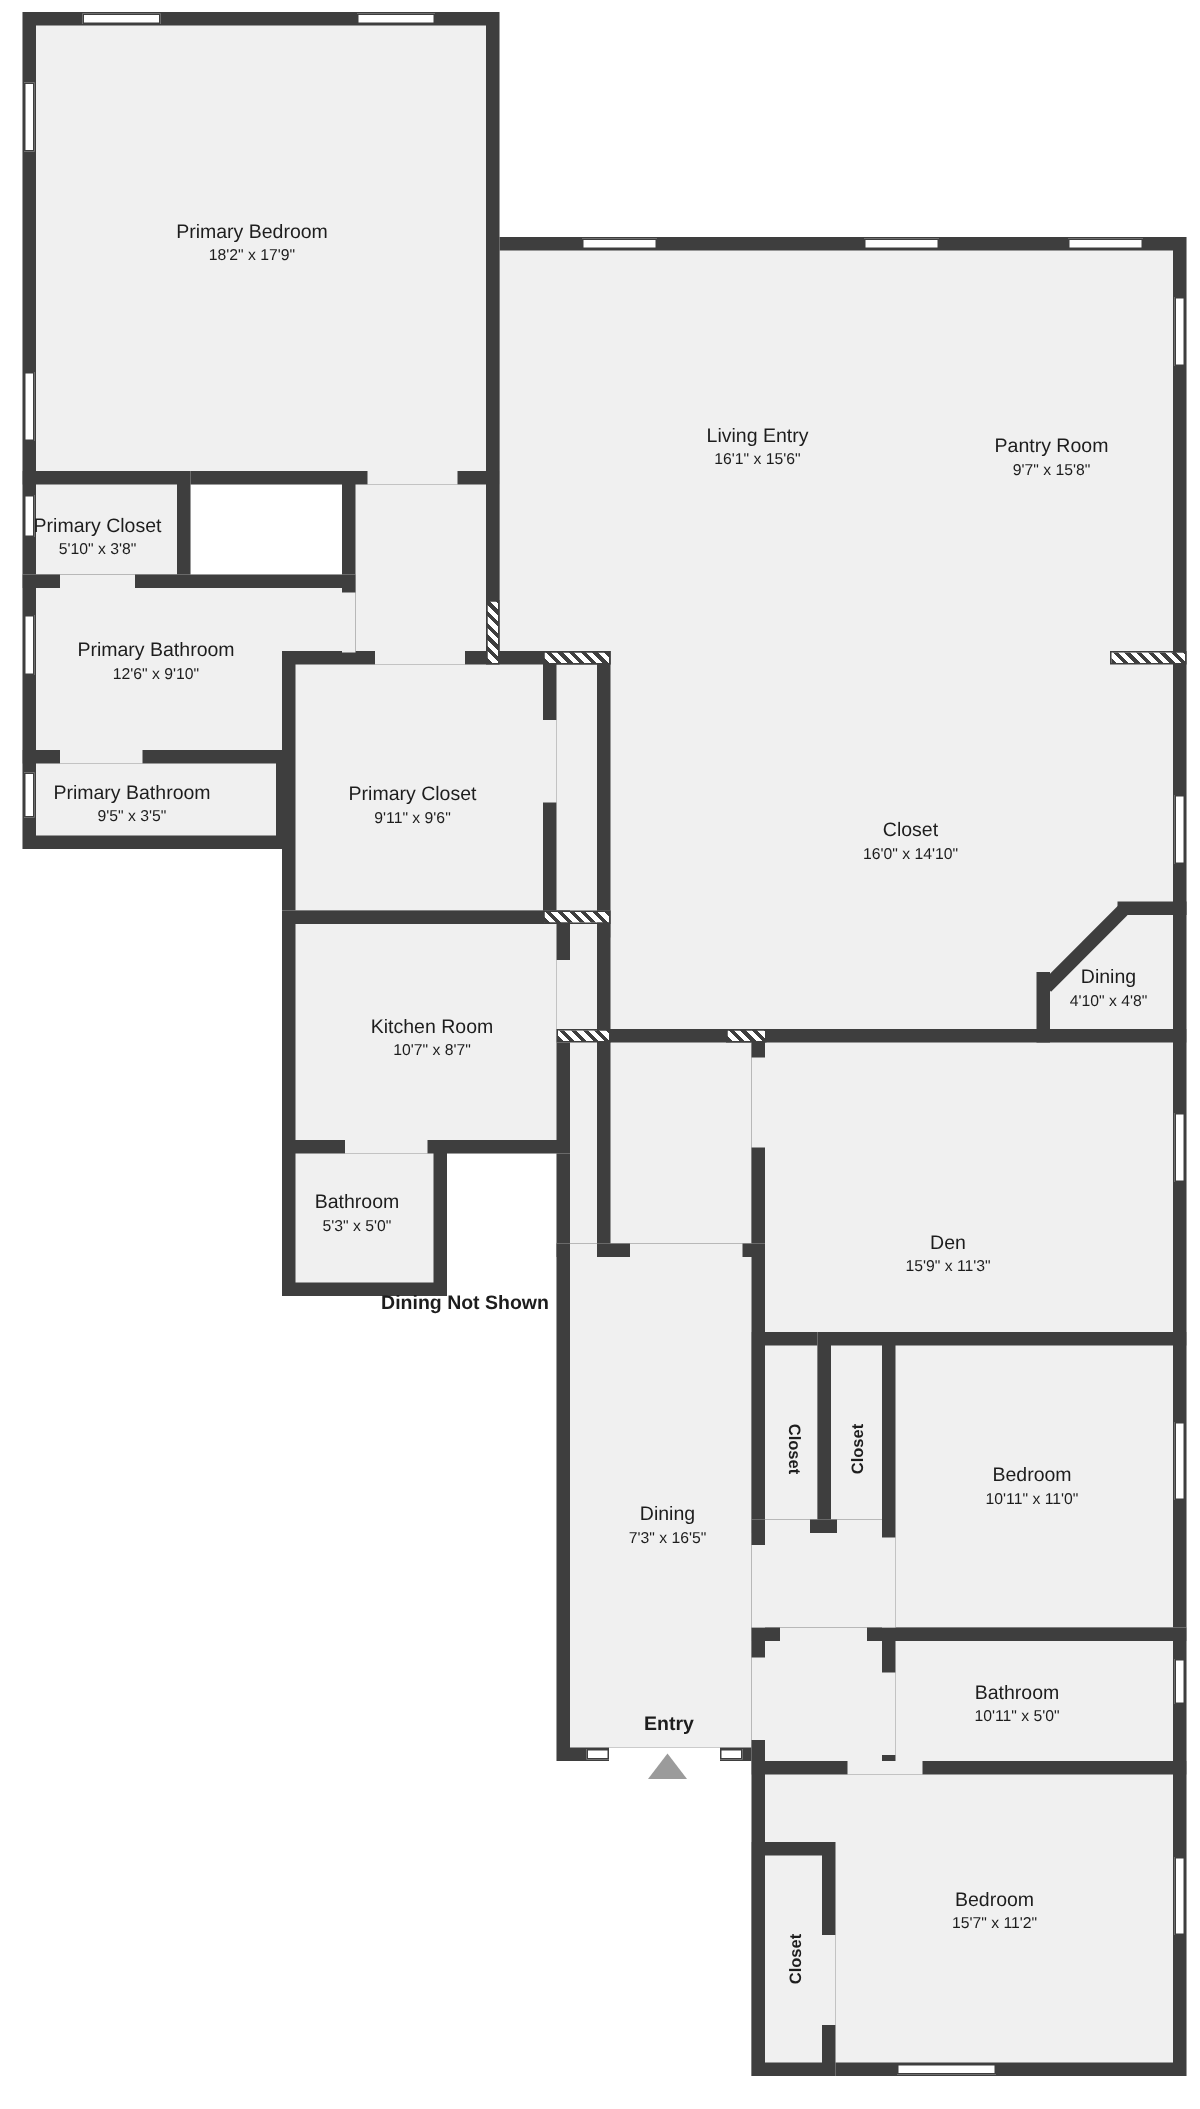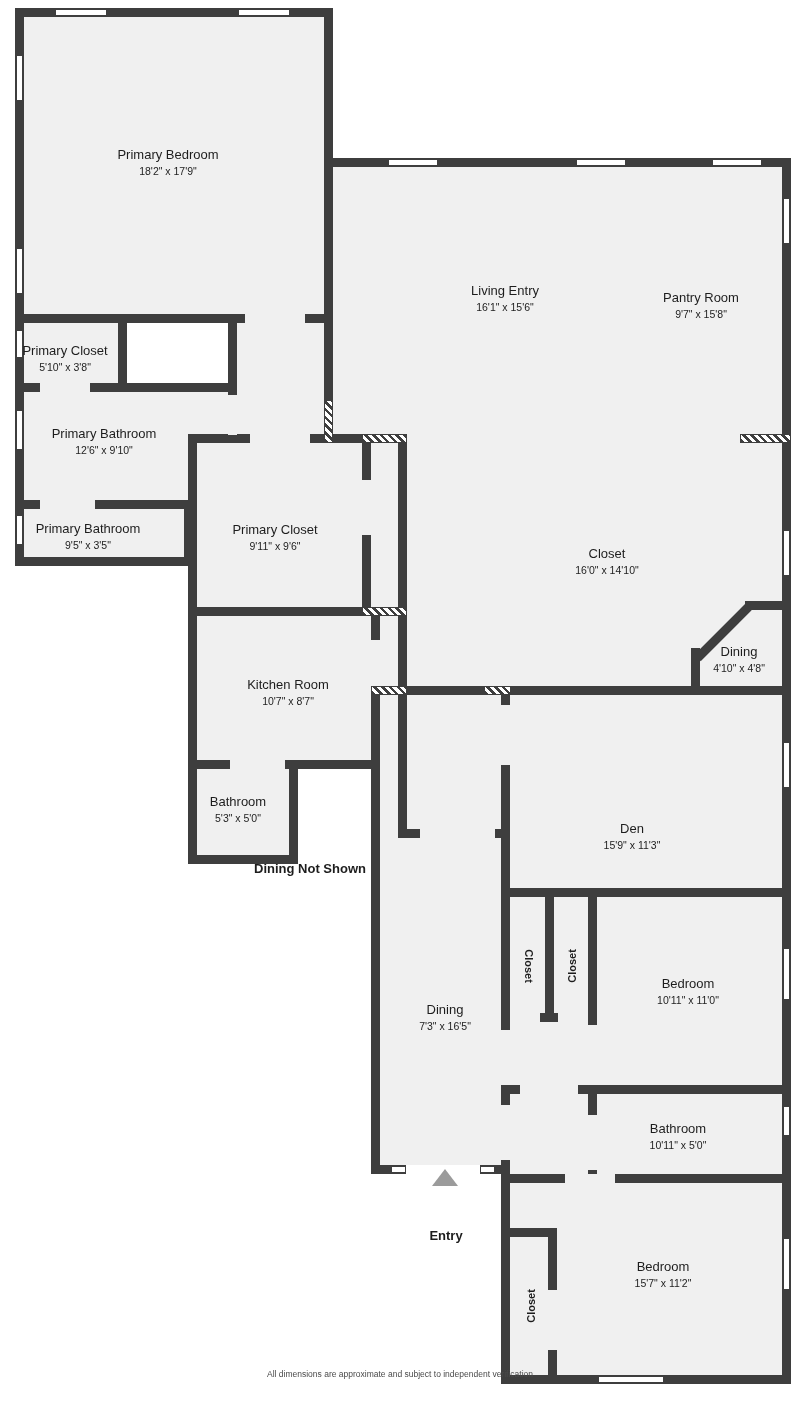--- a/index.html
+++ b/index.html
@@ -168,17 +168,16 @@
   <div class="rlabel" style="left:663px;top:1274px;">
     <div class="nm">Bedroom</div>
     <div class="dm">15'7" x 11'2"</div>
   </div>
 
   <div class="vlabel" style="left:529px;top:966px;">Closet</div>
   <div class="vlabel flip" style="left:572px;top:966px;">Closet</div>
   <div class="vlabel flip" style="left:531px;top:1306px;">Closet</div>
 
   <div class="note" style="left:310px;top:868px;">Dining Not Shown</div>
-  <div class="note" style="left:446px;top:1235px;">Entry</div>
+  <div class="note" style="left:446px;top:1149px;">Entry</div>
 
-  <div class="footer">All dimensions are approximate and subject to independent verification</div>
 
 </div>
 
 </body></html>

